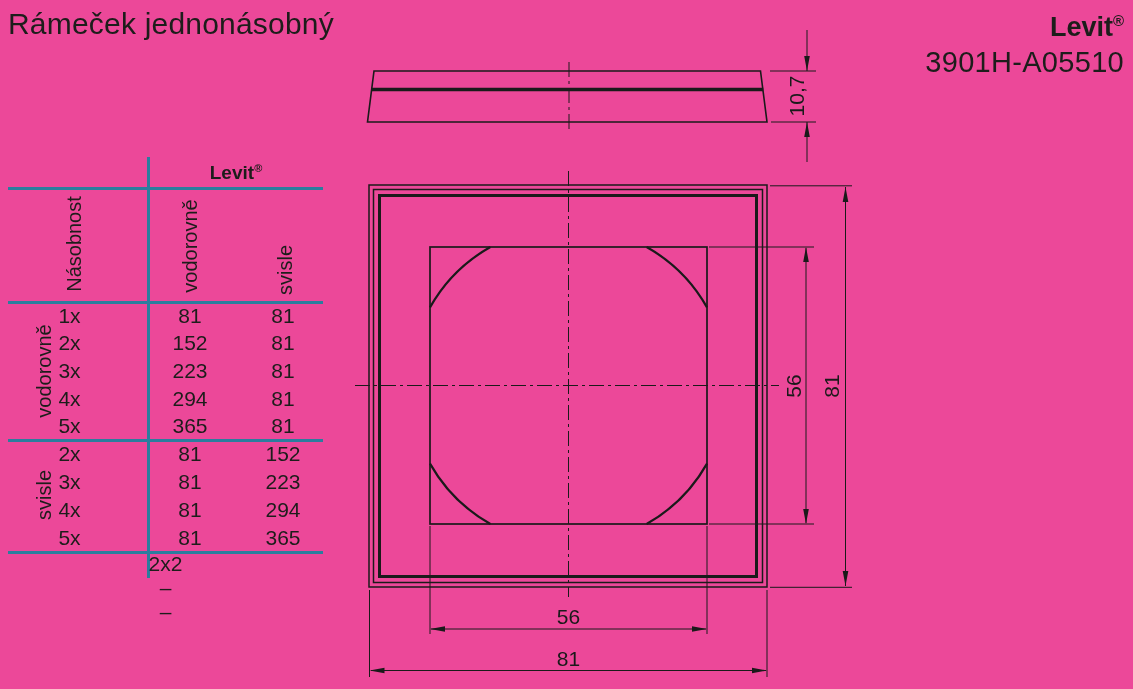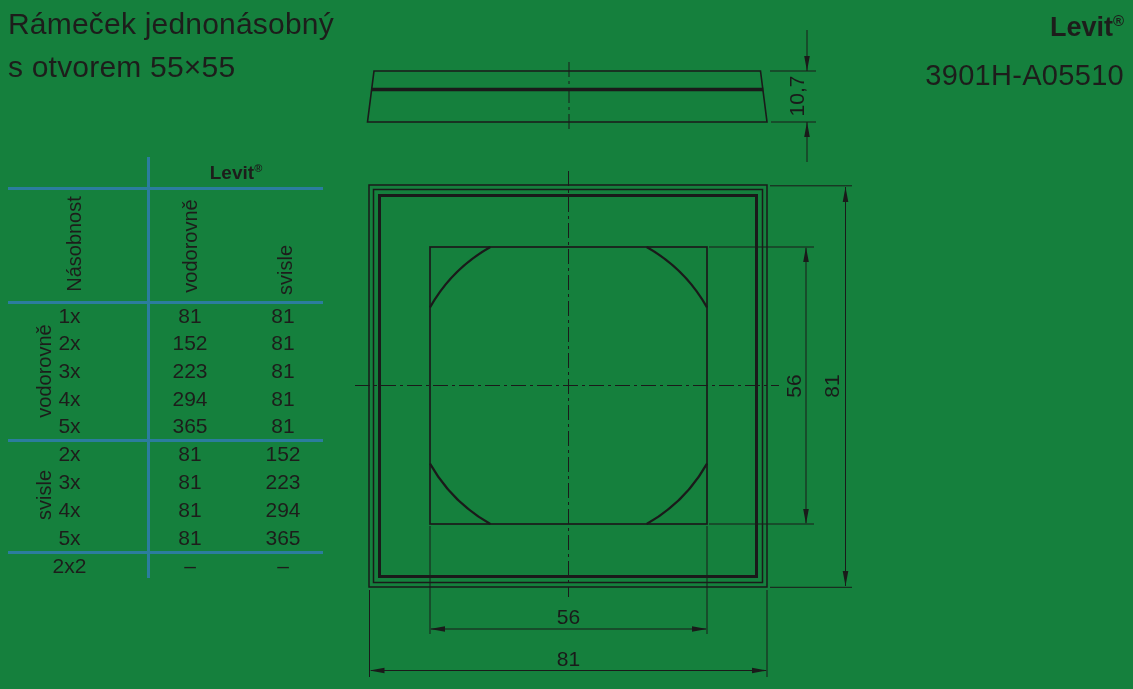--- a/index.html
+++ b/index.html
@@ -1,25 +1,25 @@
 <!DOCTYPE html>
 <html><head>
 <meta charset="utf-8">
 <style>
   html,body{margin:0;padding:0;background:#fff;}
   #app{
-    position:relative;width:1133px;height:689px;background:#15803d;overflow:hidden;
+    position:relative;width:1133px;height:689px;background:#ec4899;overflow:hidden;
     font-family:"Liberation Sans",sans-serif;color:#1d1d1b;
   }
   
   .title{position:absolute;left:8px;top:2px;font-size:30px;line-height:43px;letter-spacing:.2px;}
   .brand{position:absolute;right:9px;top:5px;text-align:right;}
   .brand-name{font-size:27px;font-weight:bold;line-height:32px;}
   .brand-name sup{font-size:15px;font-weight:bold;}
-  .product-code{font-size:29px;line-height:32px;margin-top:16px;letter-spacing:.3px;}
+  .product-code{font-size:29px;line-height:32px;margin-top:3px;letter-spacing:.3px;}
   
   .spec-table{position:absolute;left:8px;top:157px;width:315px;height:424px;}
   .tl-h,.tl-v{position:absolute;background:var(--teal);}
   .tl-h{left:0;width:315px;height:3px;}
   .tl-v{width:3px;}
   .group-header{position:absolute;left:141px;top:5px;width:174px;text-align:center;
     font-size:19px;font-weight:bold;}
   .group-header sup{font-size:11px;}
   .rot{position:absolute;white-space:nowrap;font-size:20px;
     transform:translate(-50%,-50%) rotate(-90deg);}
@@ -36,21 +36,20 @@
   .arr{fill:#1a1a1a;stroke:none;}
   .dim{font-family:"Liberation Sans",sans-serif;font-size:21px;fill:#1a1a1a;}
 </style>
 </head>
 <body>
 
 <div id="app" style="--teal:#2b7d9e;">
 
   <div class="title">
     <div>Rámeček jednonásobný</div>
-    <div>s otvorem 55×55</div>
   </div>
 
   <div class="brand">
     <div class="brand-name"><span>Levit</span><sup>®</sup></div>
     <div class="product-code">3901H-A05510</div>
   </div>
 
   <div class="spec-table">
     <div class="tl-v" style="left:138.5px;top:0;height:421px;"></div>
     <div class="tl-h" style="top:29.5px;"></div>
@@ -111,21 +110,21 @@
             <span class="c-h">81</span>
             <span class="c-v">294</span>
           </div>
           <div class="trow" style="height: 28px;">
             <span class="c-mult">5x</span>
             <span class="c-h">81</span>
             <span class="c-v">365</span>
           </div>
         </div>
         <div class="sec" style="top: 395px; height: 28px;">
-          <div class="trow" style="height: 28px;">
+          <div class="trow" style="height: 28px; flex-direction: column;">
             <span class="c-mult">2x2</span>
             <span class="c-h">–</span>
             <span class="c-v">–</span>
           </div>
         </div>
       </div>
   </div>
 
   <svg width="1133" height="689" viewBox="0 0 1133 689">
 

